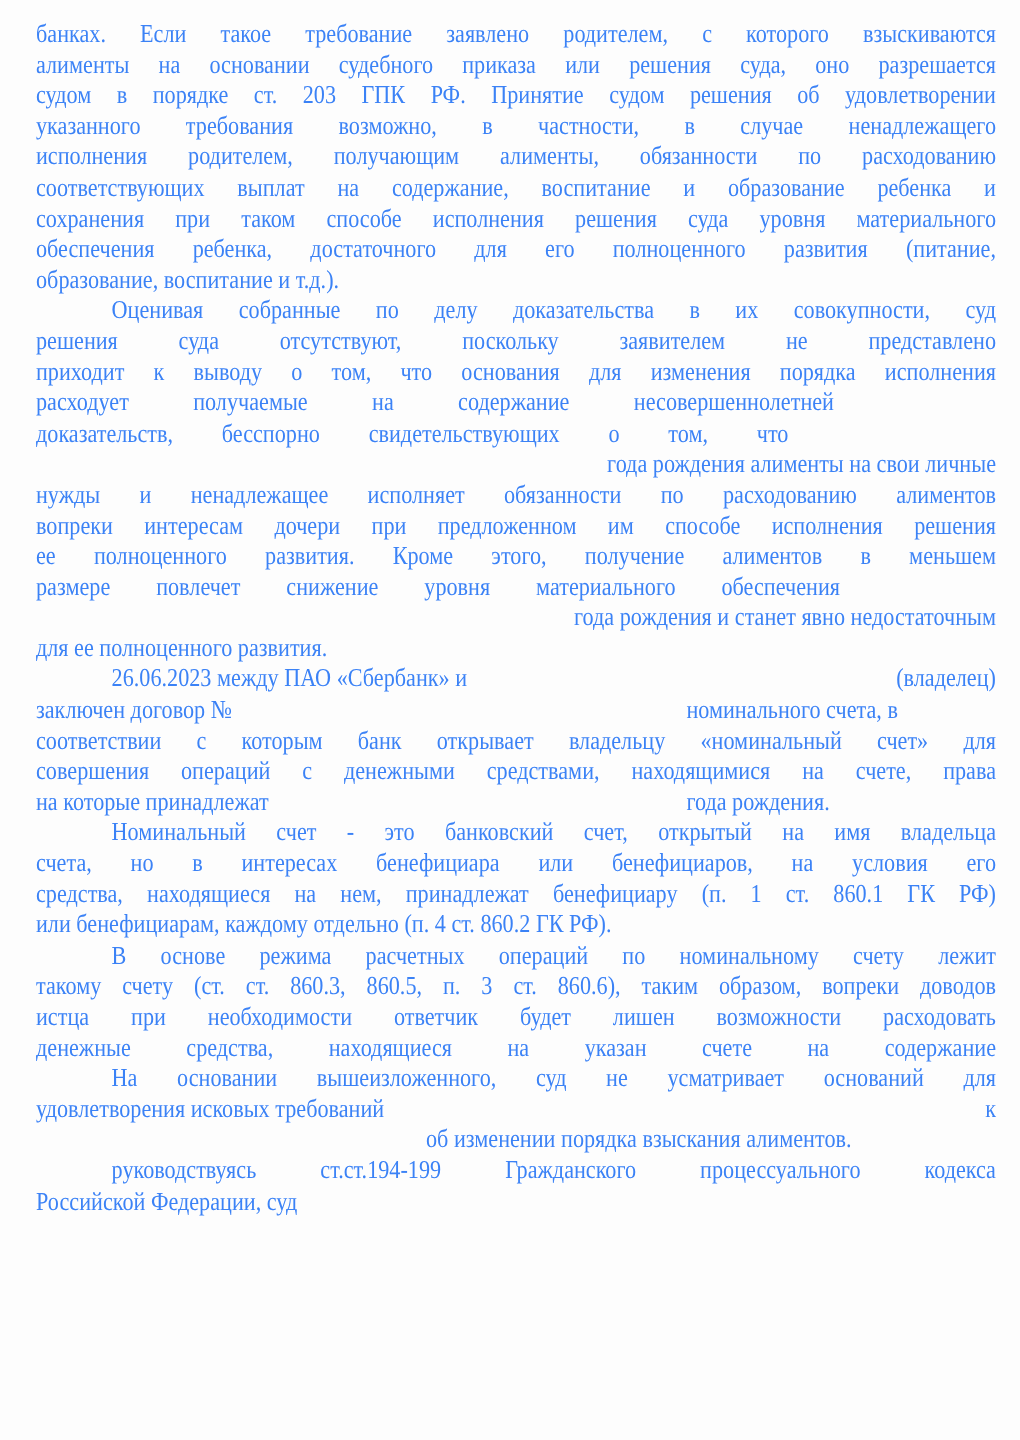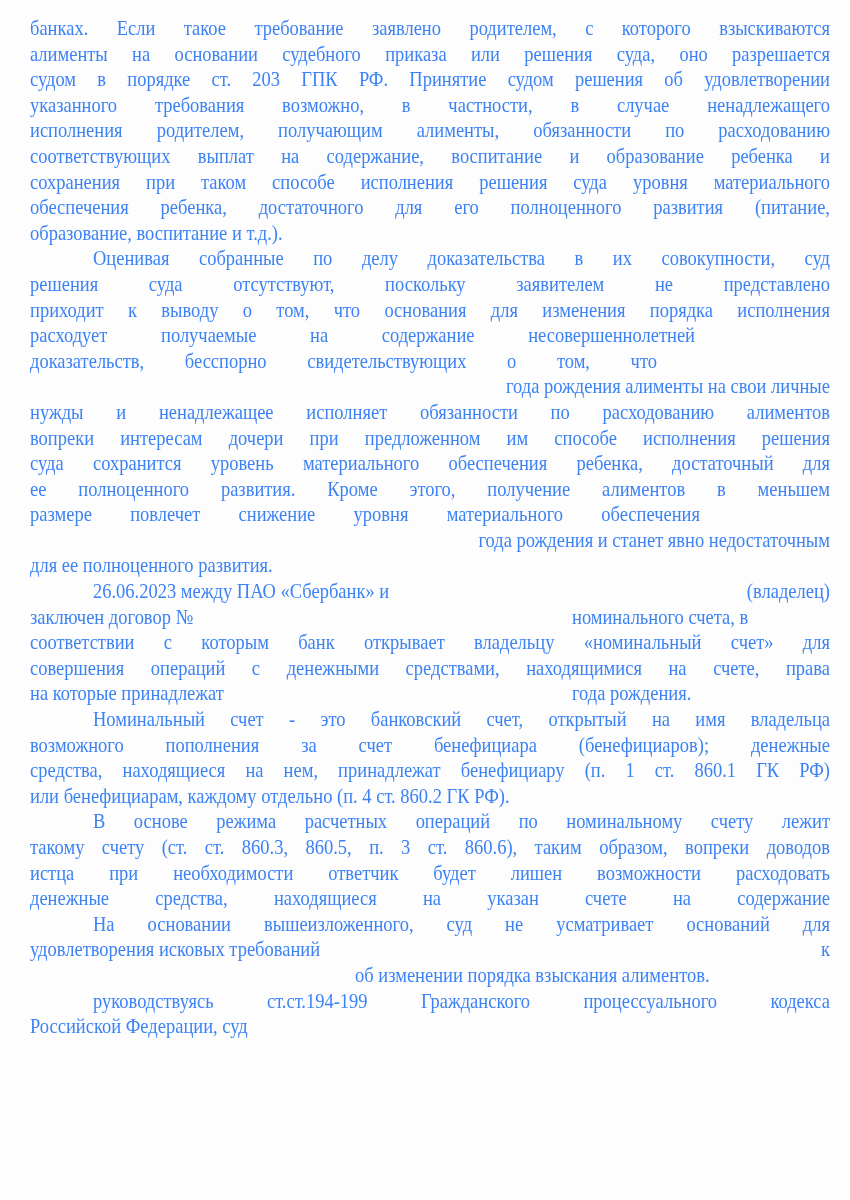--- a/index.html
+++ b/index.html
@@ -85,23 +85,20 @@
     <div class="line right">
         <span class="inner">года рождения алименты на свои личные</span>
       </div>
     <div class="line">
         <span class="inner">нужды и ненадлежащее исполняет обязанности по расходованию алиментов</span>
       </div>
     <div class="line">
         <span class="inner">вопреки интересам дочери при предложенном им способе исполнения решения</span>
       </div>
     <div class="line">
-        <span class="inner">суда сохранится уровень материального обеспечения ребенка, достаточный для</span>
-      </div>
-    <div class="line">
         <span class="inner">ее  полноценного развития. Кроме этого, получение алиментов в меньшем</span>
       </div>
     <div class="line">
         <span class="inner" style="width:calc(670px / 0.86)">размере повлечет снижение уровня материального обеспечения</span>
       </div>
     <div class="line right">
         <span class="inner">года рождения и станет явно недостаточным</span>
       </div>
     <div class="line left">
         <span class="inner">для ее полноценного развития.</span>
@@ -130,21 +127,21 @@
     <div class="line left">
       <span class="inner">
         <span class="seg" style="width:calc(542px / 0.86)"><span>на которые принадлежат</span></span><span class="seg"><span>года рождения.</span></span>
       </span>
     </div>
 
     <div class="line indent">
         <span class="inner">Номинальный счет - это банковский счет, открытый на имя владельца</span>
       </div>
     <div class="line">
-        <span class="inner">возможного пополнения за счет бенефициара (бенефициаров); денежные</span>
+        <span class="inner">счета, но в интересах бенефициара или бенефициаров, на условия его</span>
       </div>
     <div class="line">
         <span class="inner">средства, находящиеся на нем, принадлежат бенефициару (п. 1 ст. 860.1 ГК РФ)</span>
       </div>
     <div class="line left">
         <span class="inner">или бенефициарам, каждому отдельно (п. 4 ст. 860.2 ГК РФ).</span>
       </div>
 
     <div class="line indent">
         <span class="inner">В основе режима расчетных операций по номинальному счету лежит</span>

